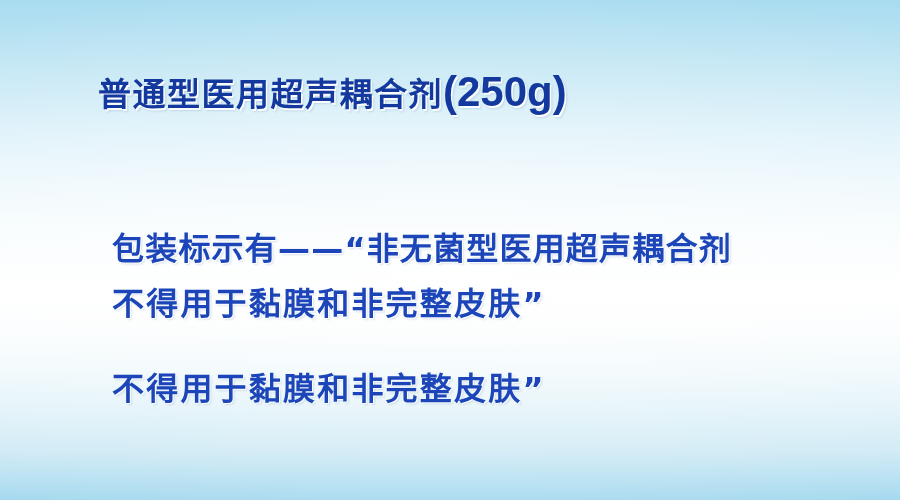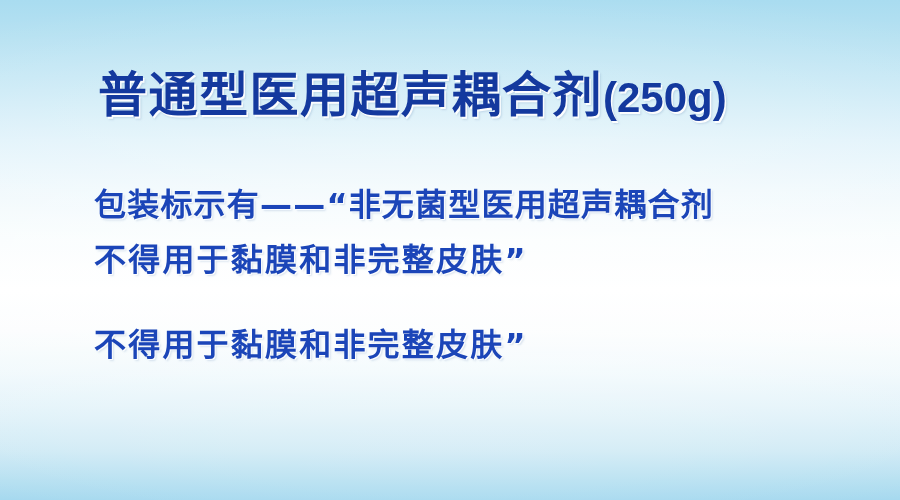--- a/index.html
+++ b/index.html
@@ -64,43 +64,44 @@
 
   .title-block {
     position: absolute;
     left: 98px;
     top: 68px;
     white-space: nowrap;
   }
 
   .title-cjk {
     font-family: "DejaVu Sans", "Liberation Sans", sans-serif;
-    font-size: 49px;
+    font-size: 33px;
     font-weight: 700;
     line-height: 1.15;
     letter-spacing: 1.5px;
     color: #14399e;
     text-shadow: 1.5px 1.5px 0 rgba(255,255,255,0.95),
                  2.5px 2.5px 2px rgba(120,150,190,0.28);
   }
 
   .title-unit {
     font-family: Liberation Sans, sans-serif;
     font-size: 42px;
     font-weight: 700;
     letter-spacing: 0px;
     color: #14399e;
     text-shadow: 1.5px 1.5px 0 rgba(255,255,255,0.95),
                  2.5px 2.5px 2px rgba(120,150,190,0.28);
   }
 
   .para {
     position: absolute;
-    left: 94px;
+    left: 112px;
     white-space: nowrap;
+    margin-top: 44px;
   }
 
   #para-packaging { top: 178px; }
   #para-manual    { top: 318px; }
 
   .para-line {
     font-family: "DejaVu Sans", "Liberation Sans", sans-serif;
     font-size: 32px;
     font-weight: 700;
     line-height: 1.72;

